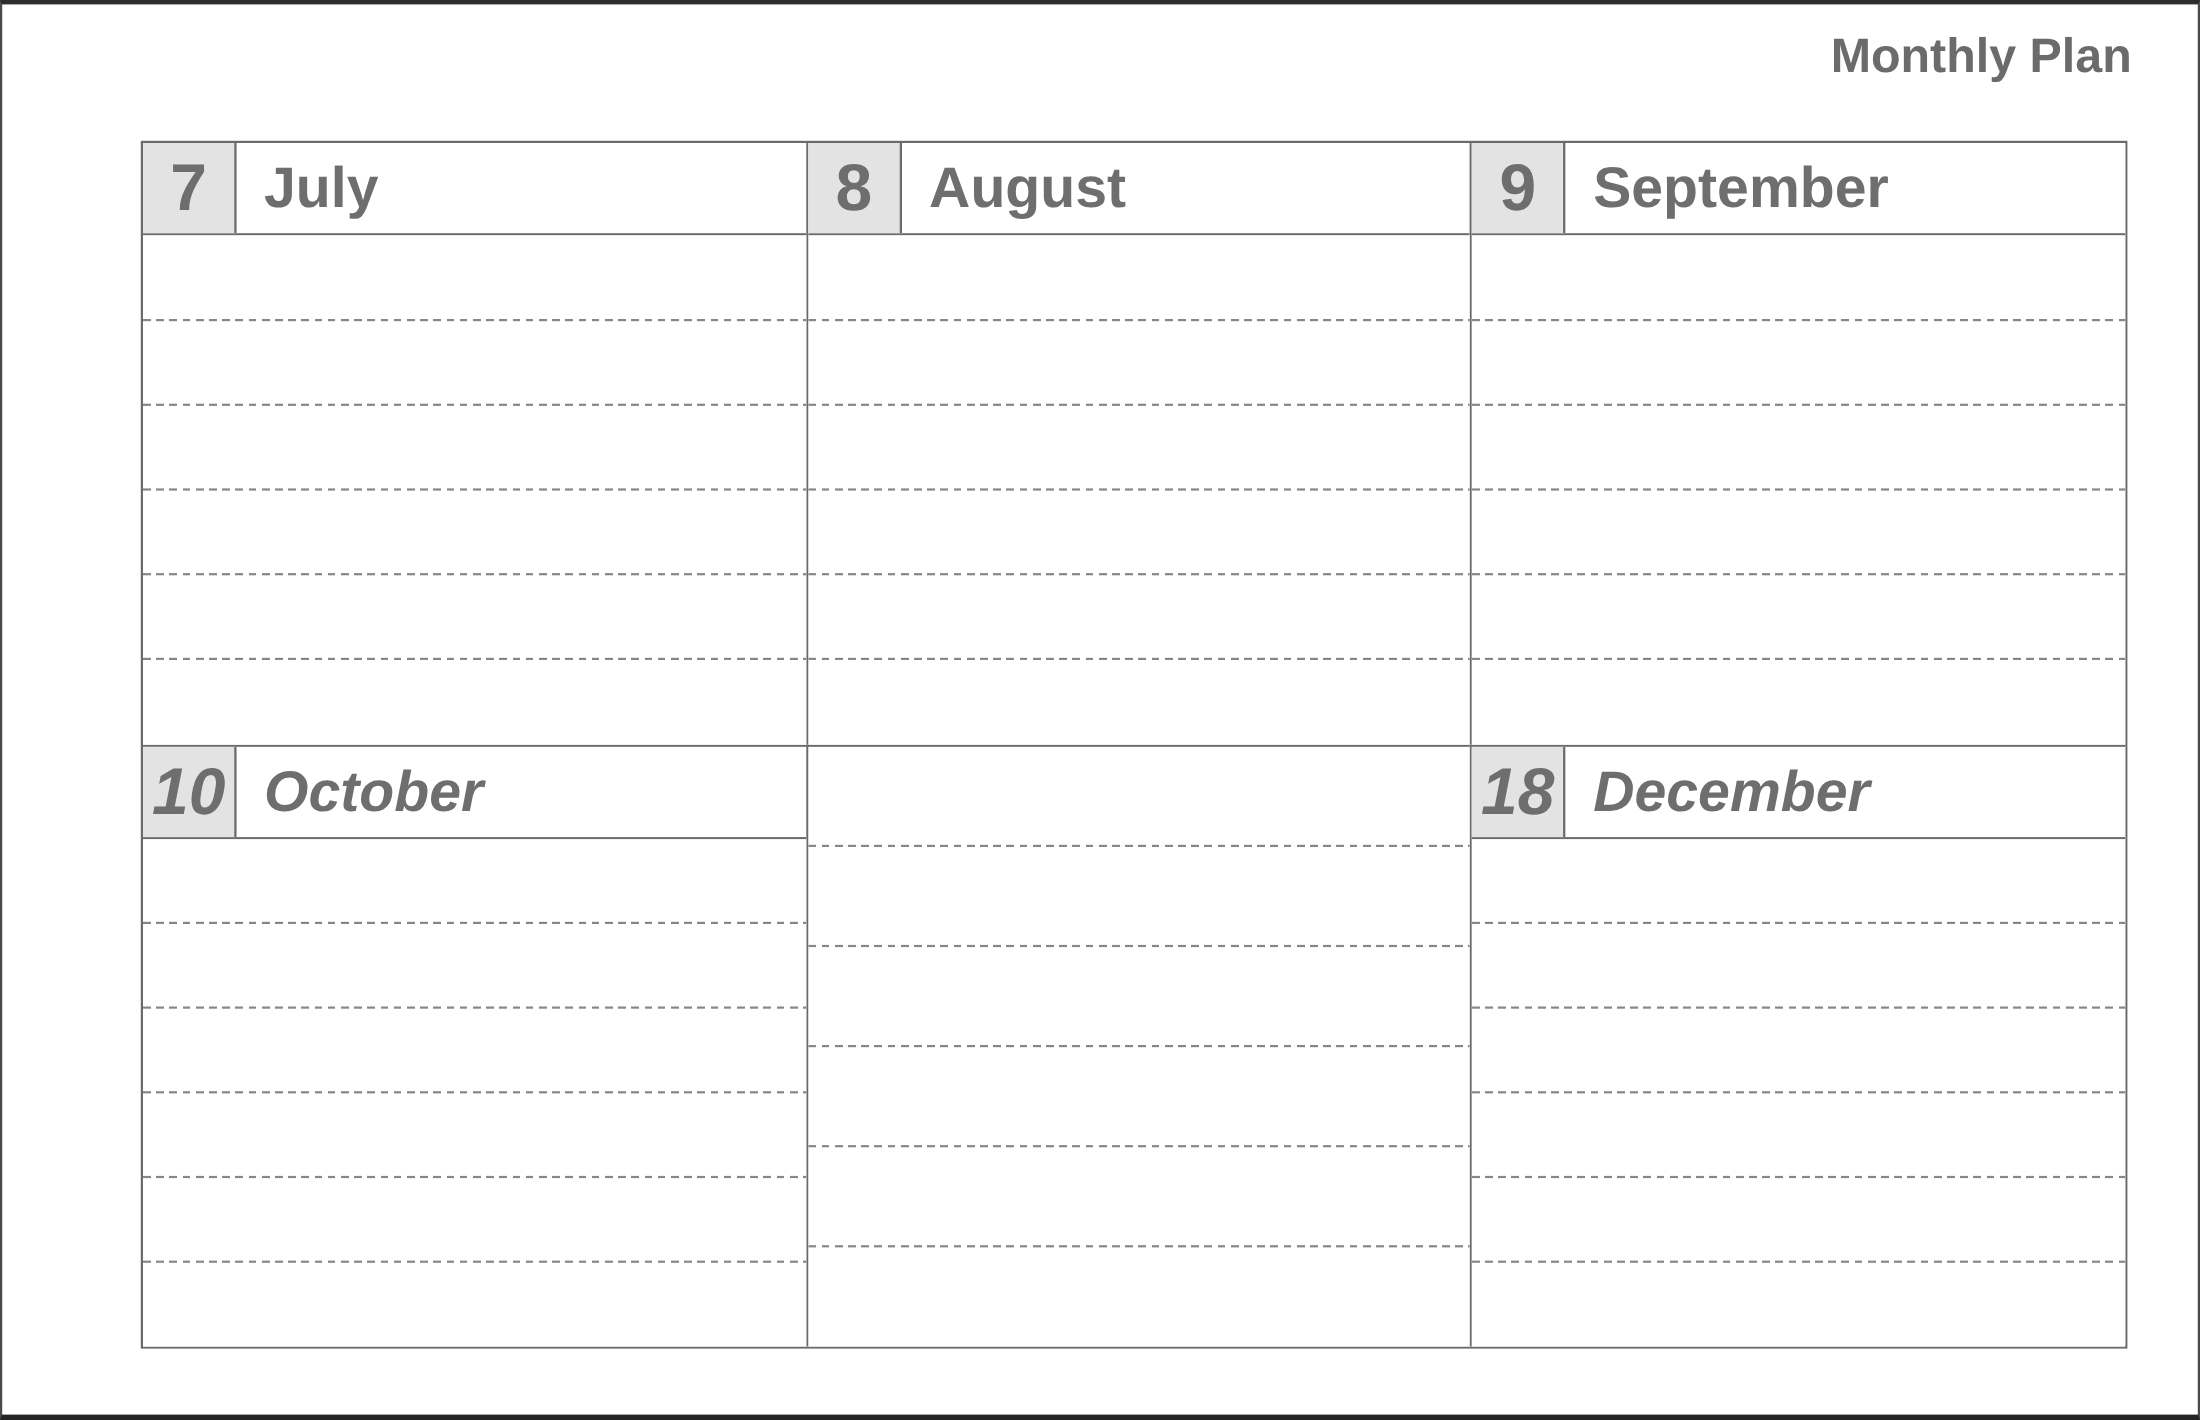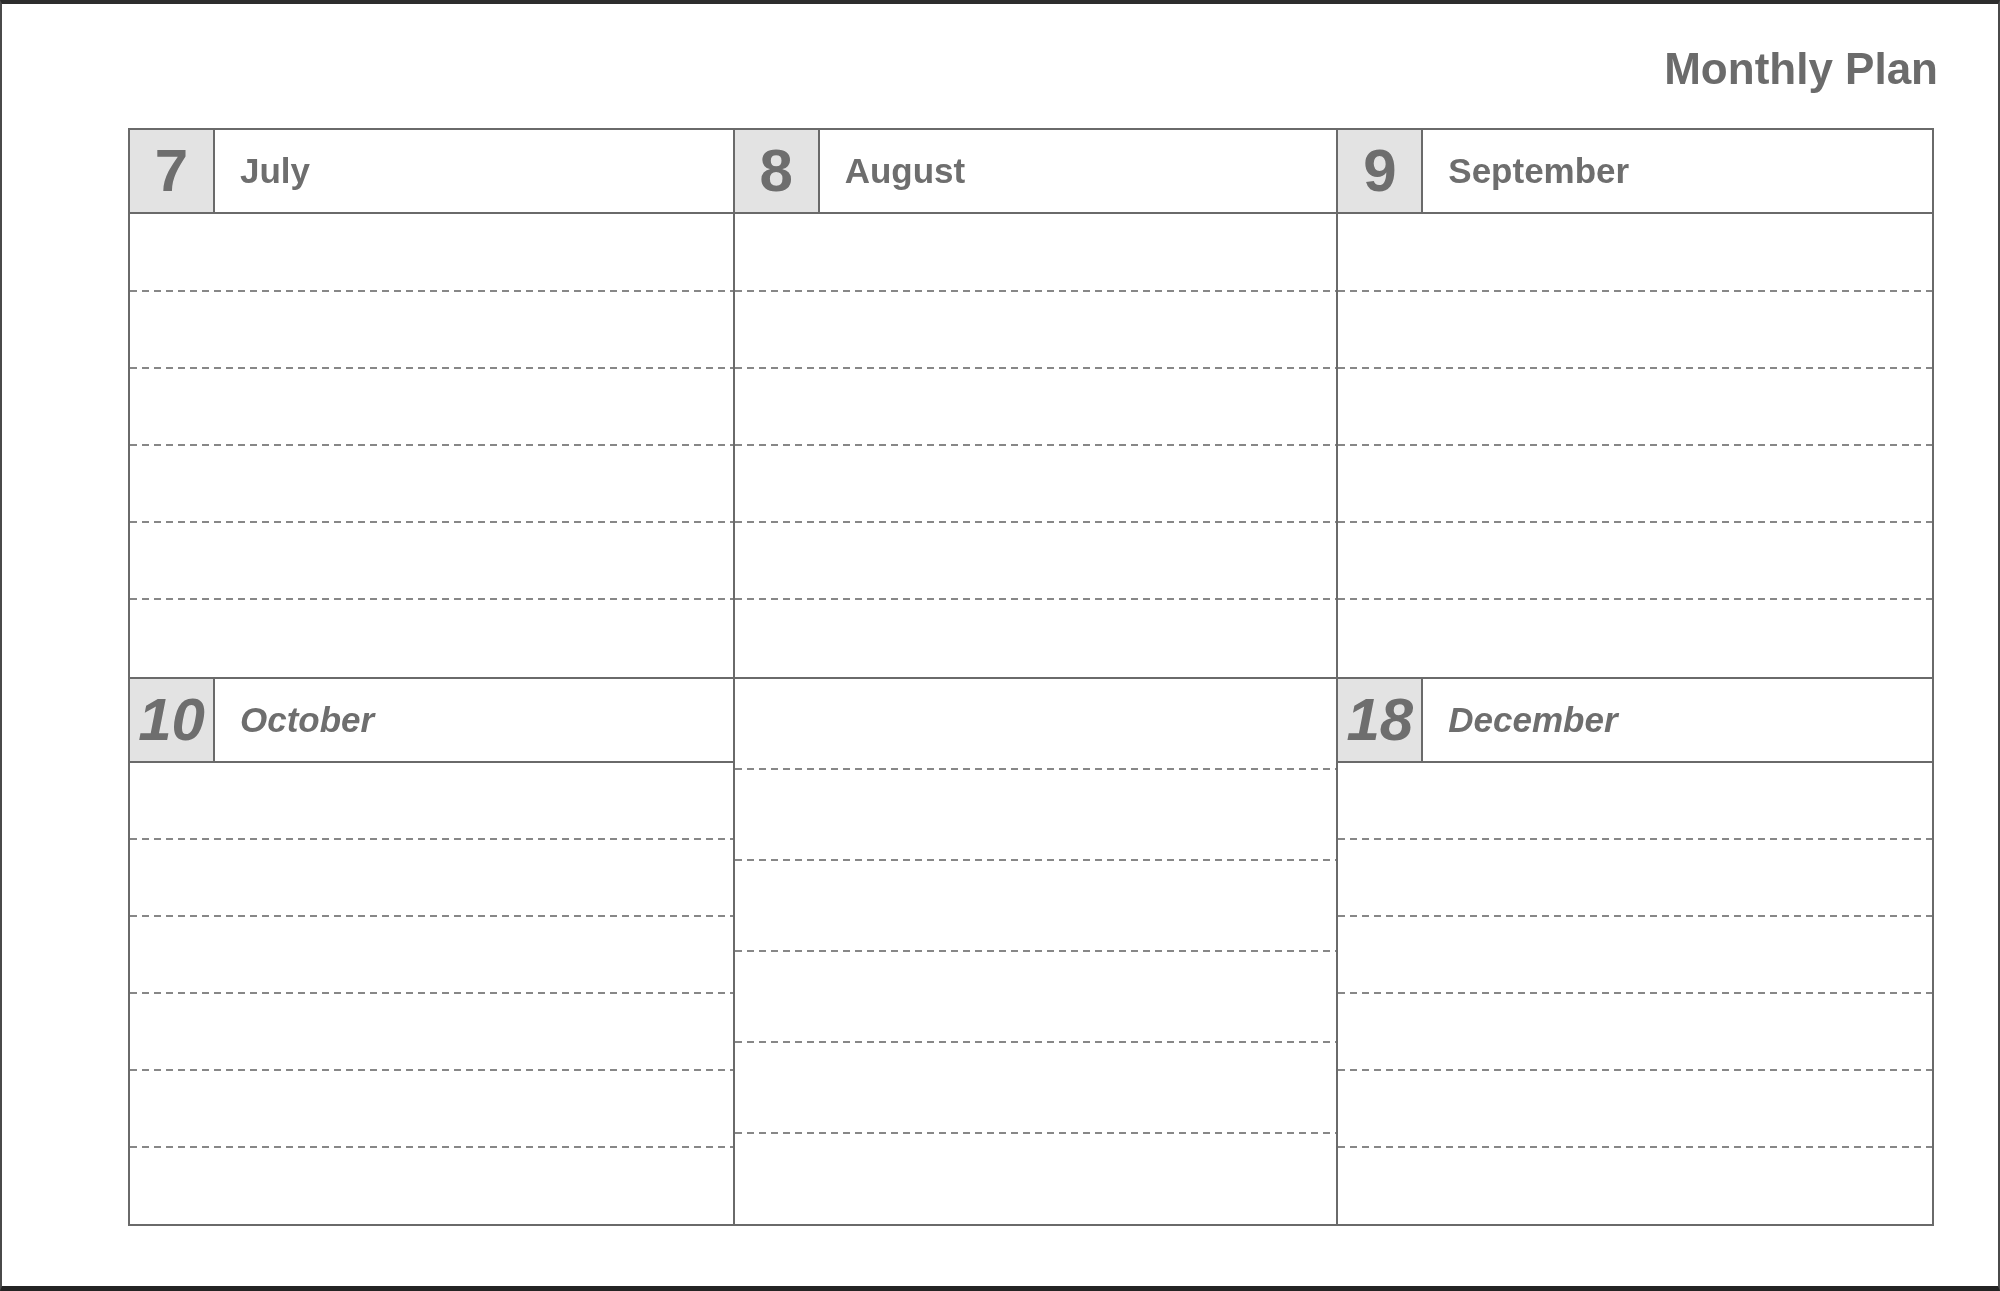--- a/index.html
+++ b/index.html
@@ -17,21 +17,21 @@
     background: #ffffff;
     border-top: 4px solid #2d2d2d;
     border-bottom: 5px solid #242424;
     border-left: 2px solid #4a4a4a;
     border-right: 2px solid #4a4a4a;
     overflow: hidden;
   }
 
   .page-title {
     position: absolute;
-    top: 40px;
+    top: 22px;
     right: 60px;
     font-size: 44px;
     font-weight: bold;
     color: #6b6b6b;
     letter-spacing: 0px;
   }
 
   .month-grid {
     position: absolute;
     left: 126px;
@@ -78,21 +78,21 @@
     font-weight: bold;
     color: #6e6e6e;
     line-height: 1;
   }
 
   .month-name {
     flex: 1;
     display: flex;
     align-items: center;
     padding-left: 25px;
-    font-size: 35px;
+    font-size: 52px;
     font-weight: bold;
     color: #6e6e6e;
   }
 
   .month-notes {
     position: relative;
     flex: 1;
     background: #ffffff;
   }
 

